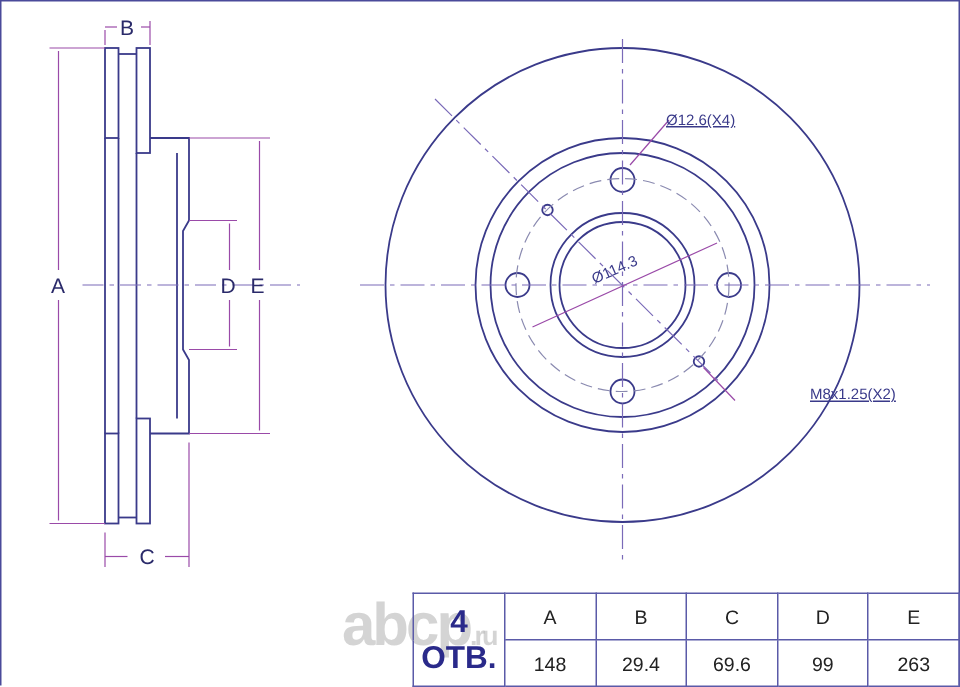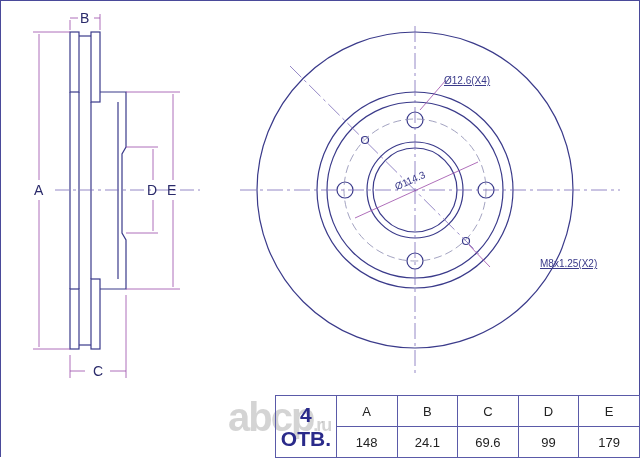--- a/index.html
+++ b/index.html
@@ -101,20 +101,20 @@
         <tr>
       <td class="key" rowspan="2" style="vertical-align:middle;">4 ОТВ.</td>
       <td>A</td>
       <td>B</td>
       <td>C</td>
       <td>D</td>
       <td>E</td>
     </tr>
     <tr>
       <td>148</td>
-      <td>24.1</td>
+      <td>29.4</td>
       <td>69.6</td>
       <td>99</td>
-      <td>179</td>
+      <td>263</td>
     </tr>
   </tbody>
     </table>
 </div>
 
 </body></html>

